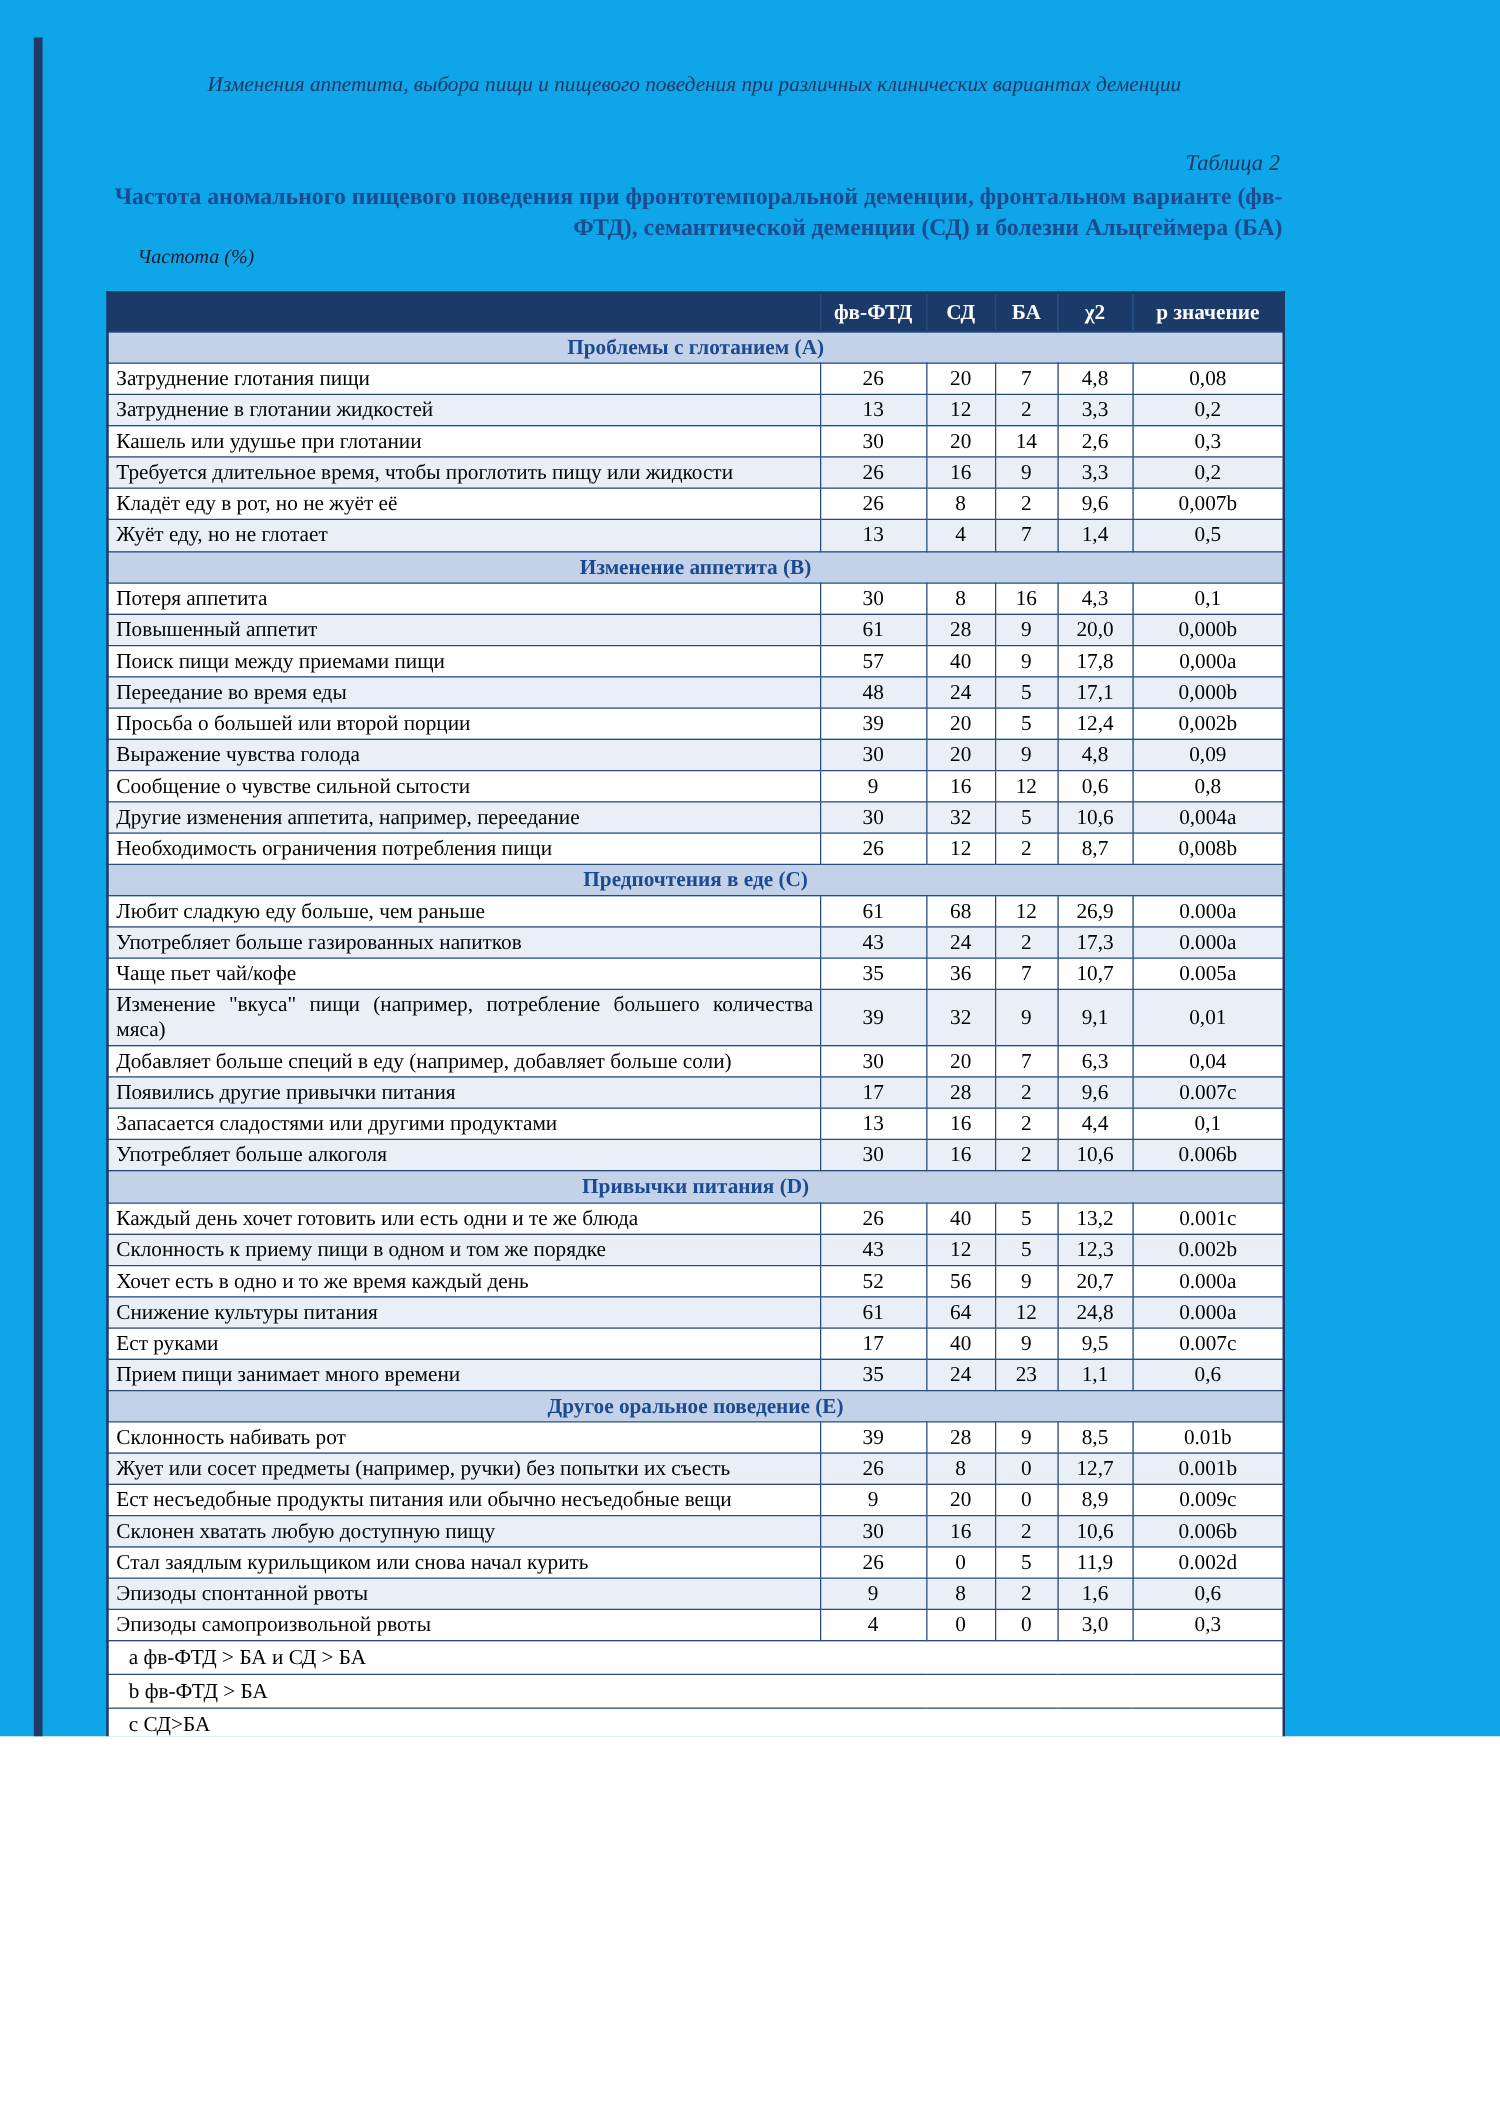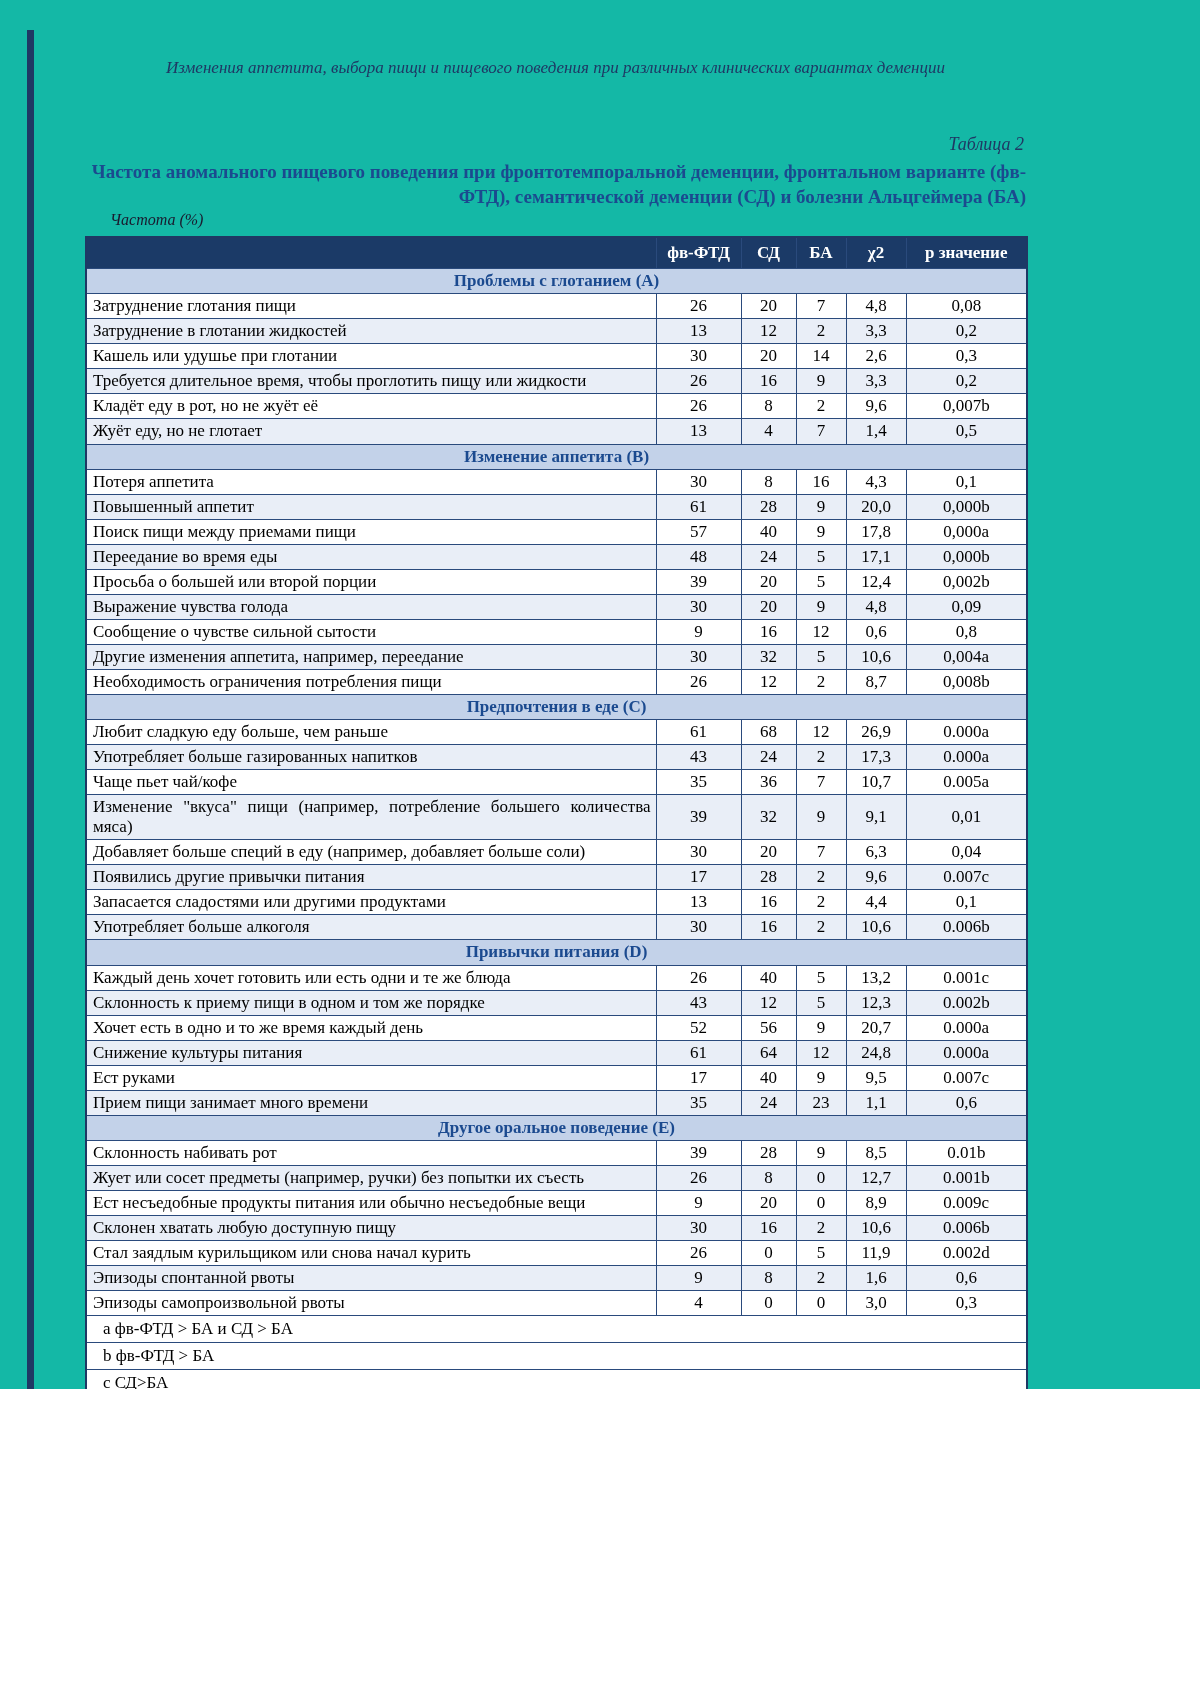--- a/index.html
+++ b/index.html
@@ -2,40 +2,40 @@
 <html><head>
 <meta charset="utf-8">
 <style>
   * { margin:0; padding:0; box-sizing:border-box; }
   html,body { background:#ffffff; }
   body {
     width:1200px; height:1697px;
     font-family:"Liberation Serif", serif;
     position:relative;
   }
-  .page { position:relative; width:1200px; height:1389px; background:#14b8a6; overflow:hidden; }
+  .page { position:relative; width:1200px; height:1389px; background:#0ea5e9; overflow:hidden; }
   .left-bar {
     position:absolute; left:27px; top:30px; width:7px; height:1640px;
     background:#1f3864;
   }
   .content { position:absolute; left:85px; top:0; width:941px; }
   .running-head {
     margin-top:58px; text-align:center;
     font-style:italic; font-size:17px; color:#1f3864;
   }
   .table-label {
-    margin-top:56px; text-align:right;
+    margin-top:42px; text-align:right;
     font-style:italic; font-size:18px; color:#1f3864; padding-right:2px;
   }
   .doc-title {
     margin-top:4px; text-align:right;
     font-weight:bold; font-size:19px; color:#1b4a8f; line-height:1.32;
   }
   .subtitle {
-    margin-top:2px; margin-left:25px; margin-bottom:7px;
+    margin-top:2px; margin-left:25px; margin-bottom:18px;
     font-style:italic; font-size:16px; color:#1a1a2e;
   }
   table.freq {
     width:941px; border-collapse:collapse; table-layout:fixed;
     border:2px solid #1f3864;
   }
   table.freq th, table.freq td {
     border:1px solid #2a4a7c;
     font-size:17px; line-height:1.18;
     vertical-align:middle;

